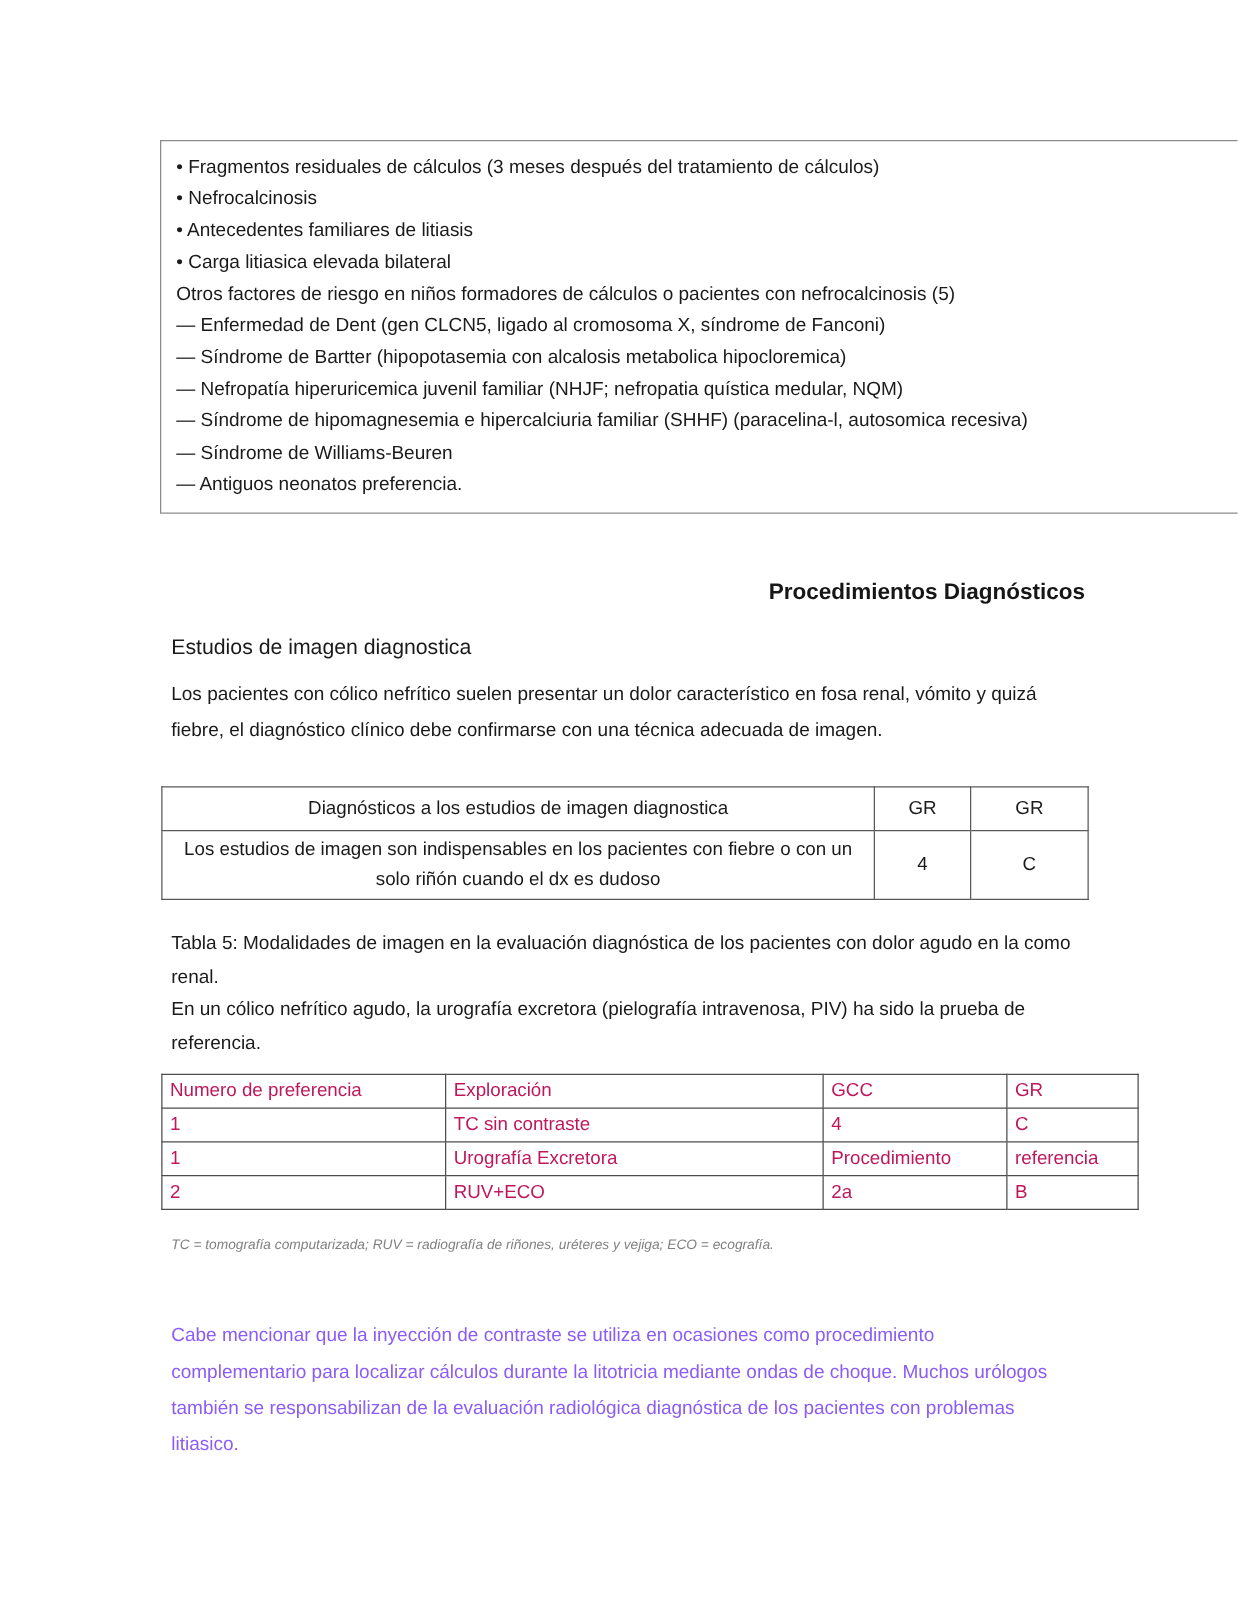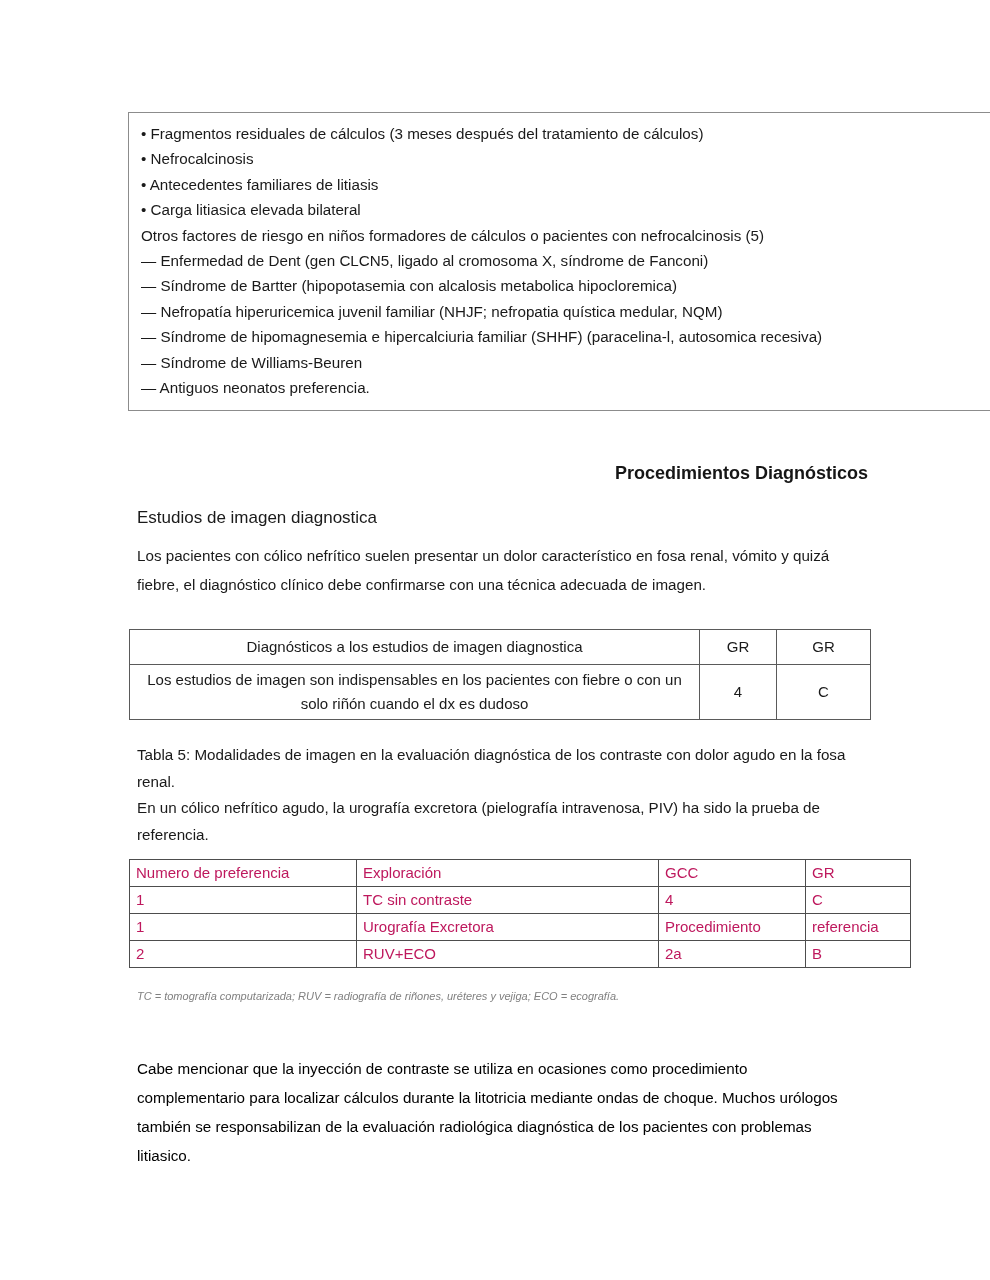--- a/index.html
+++ b/index.html
@@ -142,21 +142,21 @@
   }
 
   
   .para-closing {
     position: absolute;
     left: 137px;
     top: 1054px;
     width: 722px;
     font-size: 15.2px;
     line-height: 29px;
-    color: #000000;
+    color: #8b5cf6;
   }
 </style>
 </head>
 <body>
 
 <div class="page">
 
   <div class="risk-box">
     <div class="risk-line">• Fragmentos residuales de cálculos (3 meses después del tratamiento de cálculos)</div>
     <div class="risk-line">• Nefrocalcinosis</div>
@@ -186,21 +186,21 @@
     </tr>
     <tr class="r-body">
       <td class="c-text">Los estudios de imagen son indispensables en los pacientes con fiebre o con un solo riñón cuando el dx es dudoso</td>
       <td class="c-gcc">4</td>
       <td class="c-gr">C</td>
     </tr>
   </tbody>
     </table>
 
   <div class="para-tabla5">
-    <div>Tabla 5: Modalidades de imagen en la evaluación diagnóstica de los contraste con dolor agudo en la fosa renal.</div>
+    <div>Tabla 5: Modalidades de imagen en la evaluación diagnóstica de los pacientes con dolor agudo en la como renal.</div>
     <div>En un cólico nefrítico agudo, la urografía excretora (pielografía intravenosa, PIV) ha sido la prueba de referencia.</div>
   </div>
 
   <table class="tbl-mod">
     <tbody>
         <tr>
       <td class="c-pref">Numero de preferencia</td>
       <td class="c-expl">Exploración</td>
       <td class="c-gcc">GCC</td>
       <td class="c-gr">GR</td>

